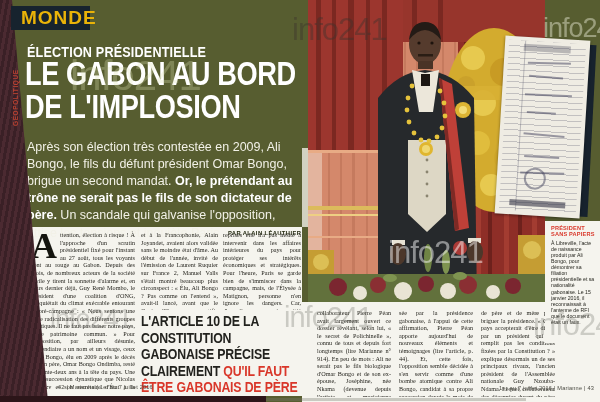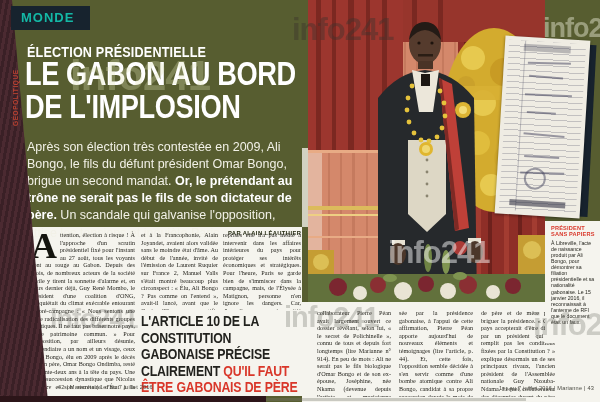--- a/index.html
+++ b/index.html
@@ -9,21 +9,21 @@
 
   
   .edge-strip{position:absolute;left:0;top:0;width:50px;height:402px;z-index:40;
     background:repeating-linear-gradient(100deg,#3a2026 0 3px,#4b2a31 3px 6px);
     clip-path:polygon(0 0,12px 0,48px 100%,0 100%);}
   .bottom-band{position:absolute;left:0;top:396px;width:266px;height:6px;background:#2c1519;z-index:45;}
   .bottom-gray{position:absolute;left:266px;top:398px;width:260px;height:3px;background:rgba(120,120,110,.35);z-index:45;}
 
   
   .monde{position:absolute;left:11px;top:6px;width:79px;height:24px;background:#17232e;
-    color:#14b8a6;font-size:13px;font-weight:800;letter-spacing:1px;line-height:24px;padding-left:10px;z-index:41;}
+    color:#eab308;font-size:19px;font-weight:800;letter-spacing:1px;line-height:24px;padding-left:10px;z-index:41;}
   .rubric{position:absolute;left:12px;top:34px;height:92px;writing-mode:vertical-rl;transform:rotate(180deg);
     font-size:6.5px;font-weight:700;color:#b84131;letter-spacing:.6px;z-index:41;}
 
   .kicker{position:absolute;left:27px;top:44px;color:#fff;font-size:14px;font-weight:800;
     transform:scaleX(.9);transform-origin:left top;letter-spacing:.2px;white-space:nowrap;}
   .headline{position:absolute;left:25px;top:57px;color:#fff;font-size:34px;font-weight:800;
     line-height:33px;letter-spacing:-.5px;transform:scaleX(.8);transform-origin:left top;white-space:nowrap;}
   .standfirst{position:absolute;left:27px;top:126px;width:278px;color:#f2f1e7;
     font-size:12.5px;line-height:17.2px;font-weight:400;}
   .standfirst b{color:#fff;font-weight:700;}
@@ -69,21 +69,21 @@
   .doc-h{position:absolute;top:7px;left:22%;width:56%;height:7px;background:rgba(55,55,75,.30);}
   .doc-stamp{position:absolute;bottom:26px;left:32%;width:22px;height:22px;border:2px solid rgba(70,70,95,.5);border-radius:50%;}
   .doc-sig{position:absolute;bottom:9px;left:16%;width:66%;height:6px;background:rgba(40,40,60,.55);}
 
   
   .caption{position:absolute;left:545px;top:221px;width:55px;height:122px;background:#f5f4ee;padding:4px 3px 3px 6px;}
   .cap-title{color:#d9372a;font-size:5.6px;font-weight:800;line-height:6.4px;letter-spacing:.2px;}
   .cap-body{font-size:5.2px;line-height:6.1px;color:#26261f;margin-top:2px;}
 
   
-  .wm{position:absolute;font-weight:700;white-space:nowrap;letter-spacing:-1px;pointer-events:none;z-index:30;}
+  .wm{position:absolute;font-weight:400;white-space:nowrap;letter-spacing:-1px;pointer-events:none;z-index:30;}
   .wm1{left:70px;top:52px;font-size:42px;color:rgba(222,226,178,.30);}
   .wm2{left:543px;top:13px;font-size:27px;color:rgba(238,238,218,.45);}
   .wm3{left:292px;top:12px;font-size:31px;color:rgba(60,50,45,.42);}
   .wm4{left:50px;top:304px;font-size:27px;color:rgba(70,70,62,.22);}
   .wm5{left:388px;top:235px;font-size:31px;color:rgba(255,255,255,.48);}
   .wm6{left:284px;top:301px;font-size:29px;color:rgba(80,80,72,.26);}
   .wm7{left:533px;top:307px;font-size:31px;color:rgba(90,90,82,.26);}
 </style>
 </head>
 <body>

